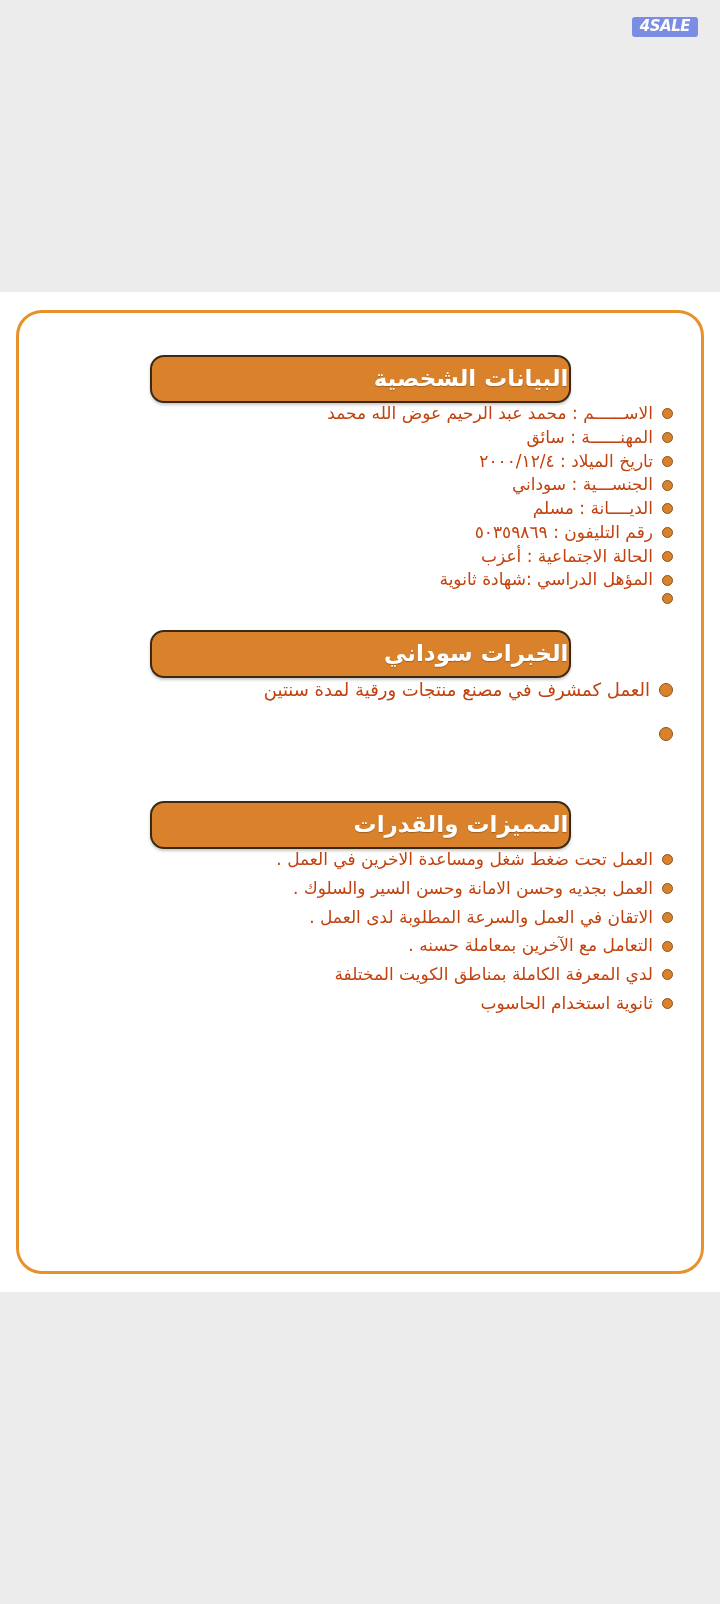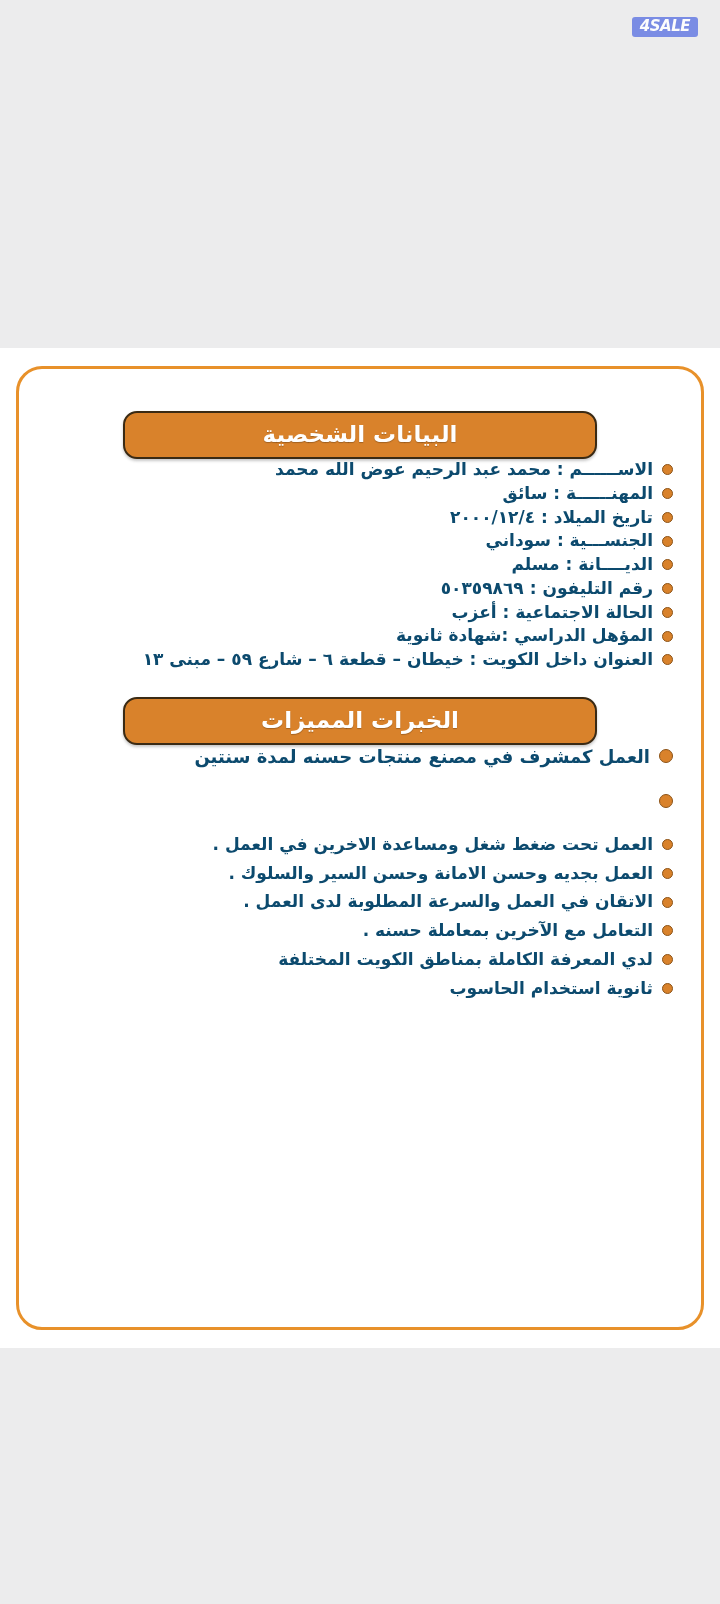--- a/index.html
+++ b/index.html
@@ -17,21 +17,21 @@
 
   
   .page {
     position: absolute;
     inset: 0;
     background: #ececed;
     display: flex;
     flex-direction: column;
   }
   .band-top {
-    height: 348px;
+    height: 292px;
     background: #ececed;
     position: relative;
     flex: none;
   }
   .band-bottom {
     flex: 1 1 auto;
     background: #ececed;
   }
 
   
@@ -69,27 +69,26 @@
     background: #ffffff;
     padding: 42px 28px 20px 28px;
   }
 
   
   .pill-wrap {
     display: flex;
     justify-content: center;
   }
   .pill {
-    width: 474px;
+    width: 421px;
     box-sizing: border-box;
     background: #d9822b;
     border: 2px solid #3a2a14;
     border-radius: 14px;
     color: #ffffff;
-    text-align: center;
     font-size: 23px;
     font-weight: bold;
     padding: 8px 0 10px 0;
     text-shadow: 0 1px 1px rgba(0,0,0,0.25);
     box-shadow: 0 2px 3px rgba(0,0,0,0.22);
     letter-spacing: -0.3px;
   }
   .pill.personal  { margin-top: 0; }
   .pill.experience{ margin-top: 24px; }
   .pill.skills    { margin-top: 34px; }
@@ -115,22 +114,22 @@
     background: #d9822b;
     border: 1px solid #8c5317;
     box-sizing: border-box;
   }
   .bullet.lg {
     width: 14px;
     height: 14px;
   }
   .row-text {
     font-size: 17px;
-    font-weight: bold;
-    color: #0c4a6e;
+    font-weight: normal;
+    color: #c2410c;
     line-height: 1.28;
     white-space: nowrap;
   }
 
   
   .personal-list {
     margin-top: 12px;
     padding-right: 6px;
   }
   .personal-list li {
@@ -205,38 +204,40 @@
         <li>
           <span class="bullet"></span>
           <span class="row-text">الحالة الاجتماعية : أعزب</span>
         </li>
         <li>
           <span class="bullet"></span>
           <span class="row-text">المؤهل الدراسي :شهادة ثانوية</span>
         </li>
         <li>
           <span class="bullet"></span>
-          <span class="row-text">العنوان داخل الكويت : خيطان – قطعة ٦ – شارع ٥٩ – مبنى ١٣</span>
         </li>
       </ul>
 
       <div class="pill-wrap">
-        <div class="pill experience">الخبرات المميزات</div>
+        <div class="pill experience">الخبرات سوداني</div>
       </div>
 
       <ul class="info-list experience-list">
         <li>
           <span class="bullet lg"></span>
-          <span class="row-text">العمل كمشرف في مصنع منتجات حسنه لمدة سنتين</span>
+          <span class="row-text">العمل كمشرف في مصنع منتجات ورقية لمدة سنتين</span>
         </li>
         <li>
           <span class="bullet lg"></span>
         </li>
       </ul>
 
+      <div class="pill-wrap">
+        <div class="pill skills">المميزات والقدرات</div>
+      </div>
 
       <ul class="info-list skills-list">
         <li>
           <span class="bullet"></span>
           <span class="row-text">العمل تحت ضغط شغل ومساعدة الاخرين في العمل .</span>
         </li>
         <li>
           <span class="bullet"></span>
           <span class="row-text">العمل بجديه وحسن الامانة وحسن السير والسلوك .</span>
         </li>

